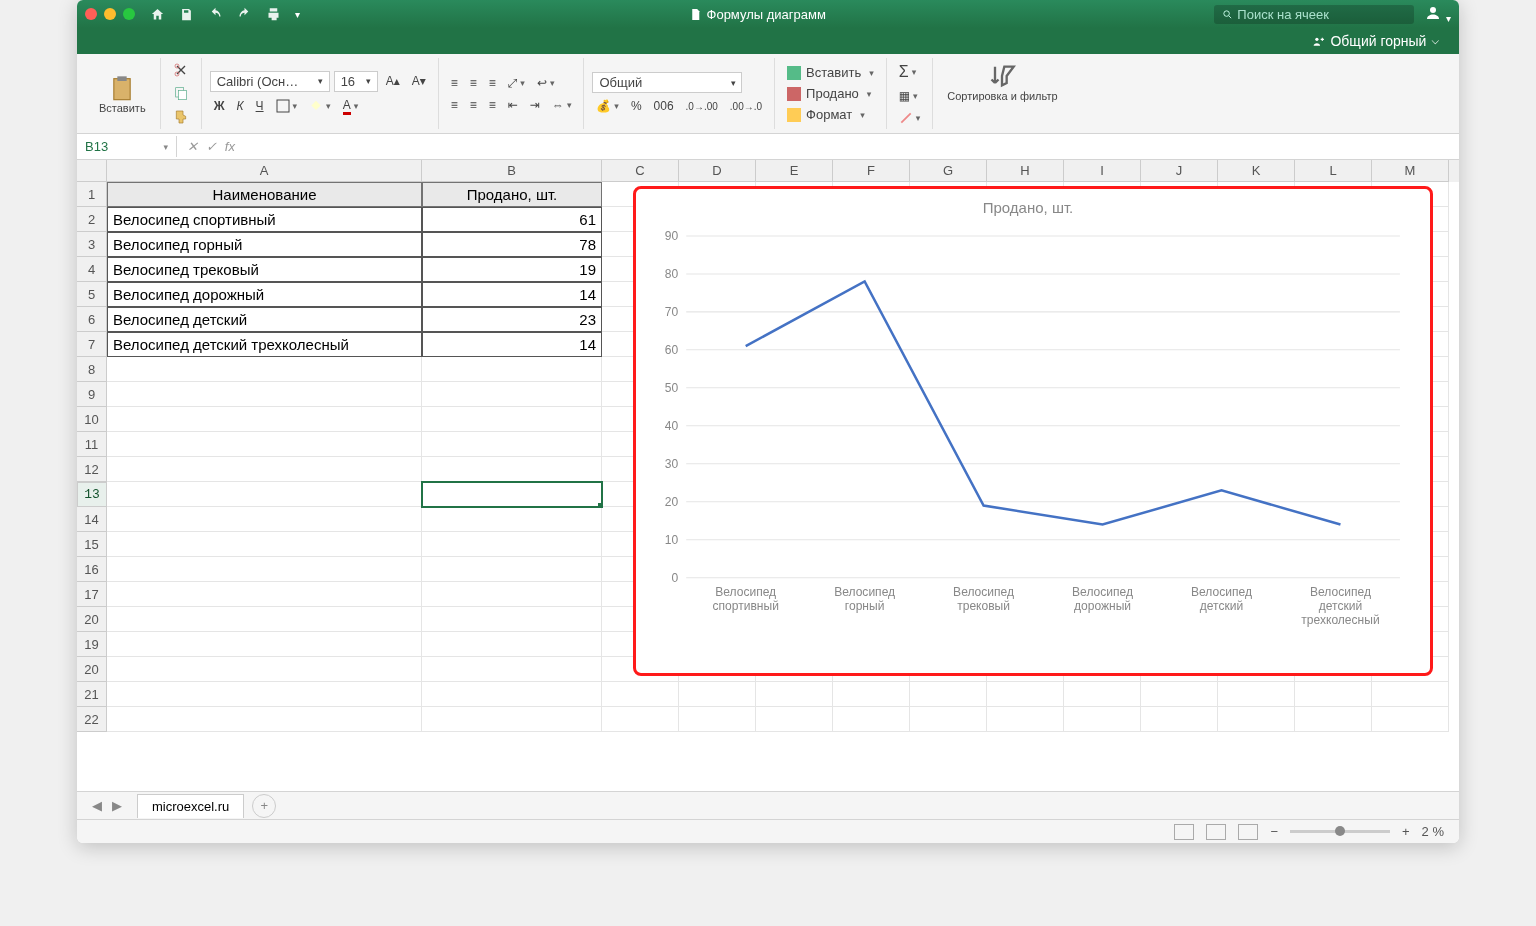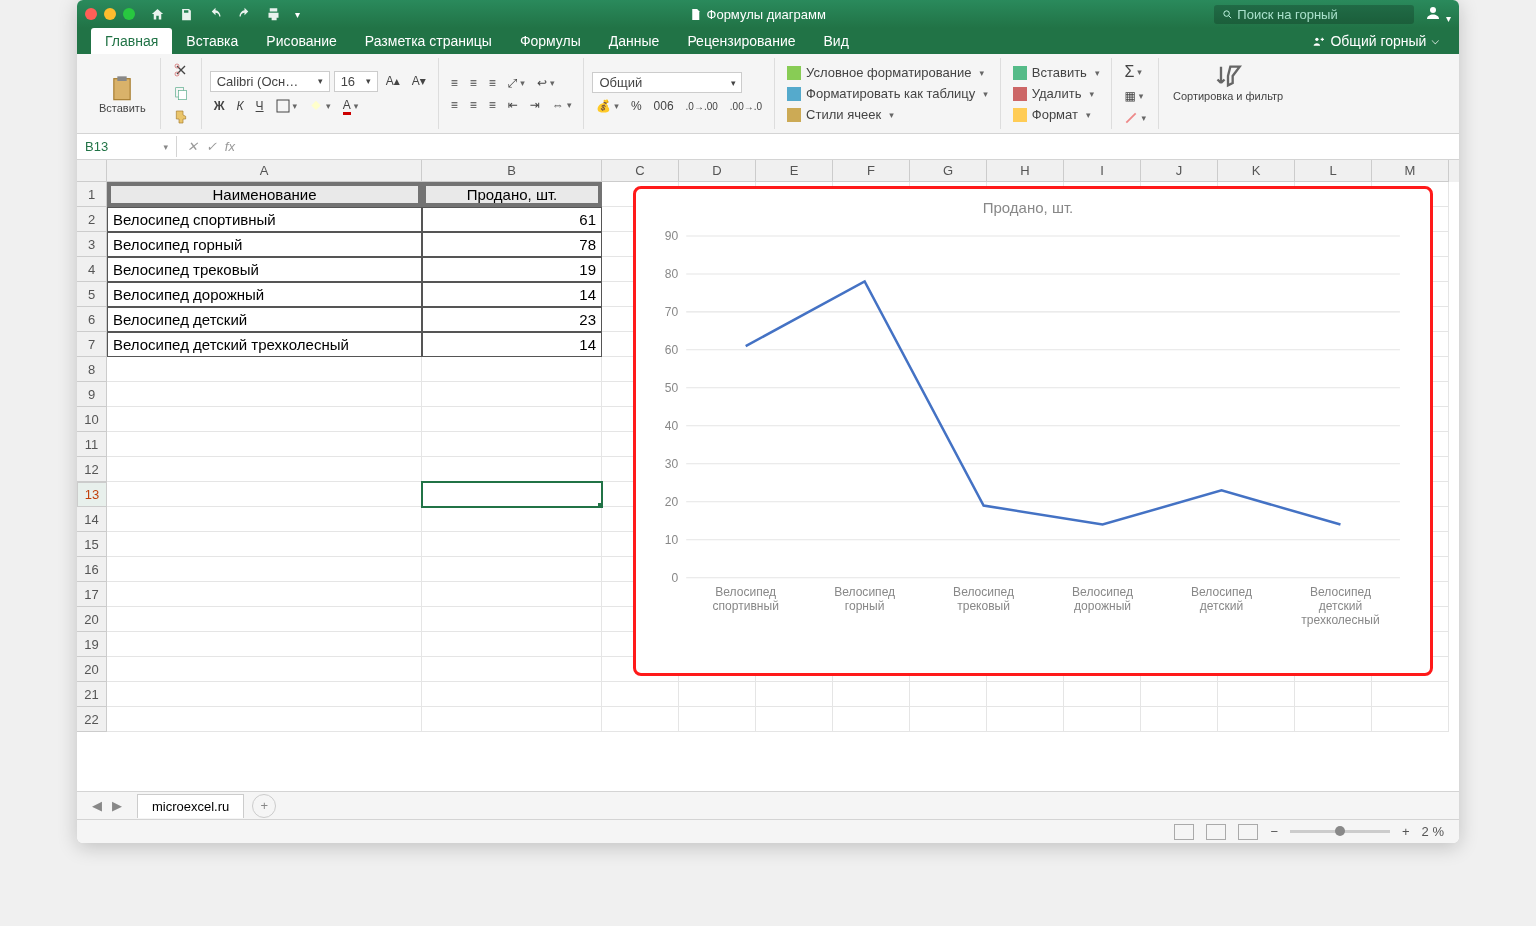--- a/index.html
+++ b/index.html
@@ -44,25 +44,25 @@
 .fx-icons{display:flex;gap:8px;padding:0 10px;color:#999;align-items:center;}
 .fx-icons span{font-style:italic;}
 
 
 .grid-area{flex:1;display:flex;overflow:hidden;position:relative;}
 .corner{width:30px;height:22px;background:#f0f0f0;border-right:1px solid #ccc;border-bottom:1px solid #ccc;position:absolute;top:0;left:0;z-index:3;}
 .colheads{position:absolute;top:0;left:30px;right:0;height:22px;display:flex;background:#f0f0f0;z-index:2;}
 .colh{border-right:1px solid #ccc;border-bottom:1px solid #ccc;display:flex;align-items:center;justify-content:center;font-size:13px;color:#555;}
 .rowheads{position:absolute;top:22px;left:0;width:30px;background:#f0f0f0;z-index:2;}
 .rowh{height:25px;border-right:1px solid #ccc;border-bottom:1px solid #ccc;display:flex;align-items:center;justify-content:center;font-size:13px;color:#555;}
-.rowh.sel{color:#c2410c;background:#e8f0ec;}
+.rowh.sel{color:#14532d;background:#e8f0ec;font-family:Liberation Mono, monospace;}
 .cells{position:absolute;top:22px;left:30px;right:0;bottom:0;}
 .crow{display:flex;height:25px;}
 .cell{border-right:1px solid #e5e5e5;border-bottom:1px solid #e5e5e5;padding:2px 5px;font-size:15px;display:flex;align-items:center;overflow:hidden;white-space:nowrap;}
-.cell.hdr{background:#e9e9e9;border:4px solid #737373;font-weight:400;justify-content:center;}
+.cell.hdr{background:#e9e9e9;border:1px solid #737373;font-weight:400;justify-content:center;}
 .cell.data{border:1px solid #555;}
 .cell.num{justify-content:flex-end;}
 .cell.active{outline:2px solid #217346;outline-offset:-1px;position:relative;}
 .cell.active::after{content:'';position:absolute;right:-3px;bottom:-3px;width:6px;height:6px;background:#217346;}
 
 
 .chart-box{position:absolute;border:3px solid #ff1a1a;border-radius:8px;background:white;}
 .chart-inner{padding:10px 20px 10px 10px;height:100%;display:flex;flex-direction:column;}
 .chart-title{text-align:center;color:#888;font-size:15px;margin-bottom:5px;}
 .chart-plot{flex:1;position:relative;}
@@ -114,42 +114,32 @@
       <svg viewBox="0 0 24 24">
           <path d="M6 2h9l4 4v16H6z" fill="white"></path>
         </svg>
       <span>Формулы диаграмм</span>
     </div>
     <div class="tb-search">
       <svg viewBox="0 0 24 24">
           <circle cx="10" cy="10" r="6" fill="none" stroke="#cfe" stroke-width="2"></circle>
           <path d="M15 15l5 5" stroke="#cfe" stroke-width="2"></path>
         </svg>
-      <span style="opacity:.8;">Поиск на горный</span>
+      <span style="opacity:.8;">Поиск на ячеек</span>
     </div>
     <div class="tb-user">
       <svg width="18" height="18" viewBox="0 0 24 24" fill="white">
           <circle cx="12" cy="8" r="4"></circle>
           <path d="M4 20c0-4 4-6 8-6s8 2 8 6z"></path>
         </svg>
       <span style="font-size:10px;">▾</span>
     </div>
   </div>
 
   <div class="tabs">
-    <div id="tabrow" style="display: flex;">
-        <div class="tab active">Главная</div>
-        <div class="tab">Вставка</div>
-        <div class="tab">Рисование</div>
-        <div class="tab">Разметка страницы</div>
-        <div class="tab">Формулы</div>
-        <div class="tab">Данные</div>
-        <div class="tab">Рецензирование</div>
-        <div class="tab">Вид</div>
-      </div>
     <div class="share">
       <svg viewBox="0 0 24 24">
           <circle cx="9" cy="8" r="3"></circle>
           <path d="M3 20c0-3 3-5 6-5s6 2 6 5z"></path>
           <path d="M16 8h6M19 5v6" stroke="white" stroke-width="2" fill="none"></path>
         </svg>
       <span>Общий горный</span>
       <span style="font-size:10px;">⌵</span>
     </div>
   </div>
@@ -244,49 +234,29 @@
         <div class="rbtn dd">💰</div>
         <div class="rbtn">%</div>
         <div class="rbtn">006</div>
         <div class="rbtn" style="font-size:10px;">.0→.00</div>
         <div class="rbtn" style="font-size:10px;">.00→.0</div>
       </div>
     </div>
     <div class="rgroup">
       <div class="menu-item dd">
           <svg viewBox="0 0 16 16">
-            <rect width="16" height="16" fill="#8c5"></rect>
-          </svg>
-          <span>Условное форматирование</span>
-        </div>
-      <div class="menu-item dd">
-          <svg viewBox="0 0 16 16">
-            <rect width="16" height="16" fill="#5ac"></rect>
-          </svg>
-          <span>Форматировать как таблицу</span>
-        </div>
-      <div class="menu-item dd">
-          <svg viewBox="0 0 16 16">
-            <rect width="16" height="16" fill="#ca5"></rect>
-          </svg>
-          <span>Стили ячеек</span>
-        </div>
-    </div>
-    <div class="rgroup">
-      <div class="menu-item dd">
-          <svg viewBox="0 0 16 16">
             <rect width="16" height="16" fill="#5b8"></rect>
           </svg>
           <span>Вставить</span>
         </div>
       <div class="menu-item dd">
           <svg viewBox="0 0 16 16">
             <rect width="16" height="16" fill="#c66"></rect>
           </svg>
-          <span>Удалить</span>
+          <span>Продано</span>
         </div>
       <div class="menu-item dd">
           <svg viewBox="0 0 16 16">
             <rect width="16" height="16" fill="#fc5"></rect>
           </svg>
           <span>Формат</span>
         </div>
     </div>
     <div class="rgroup">
       <div class="rrow">

